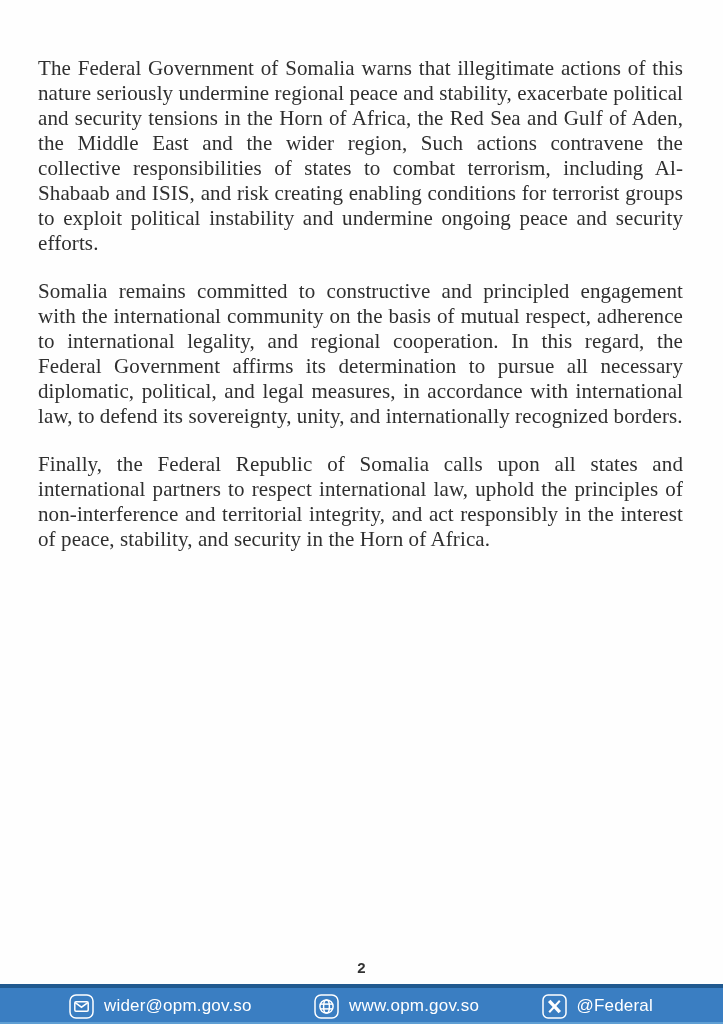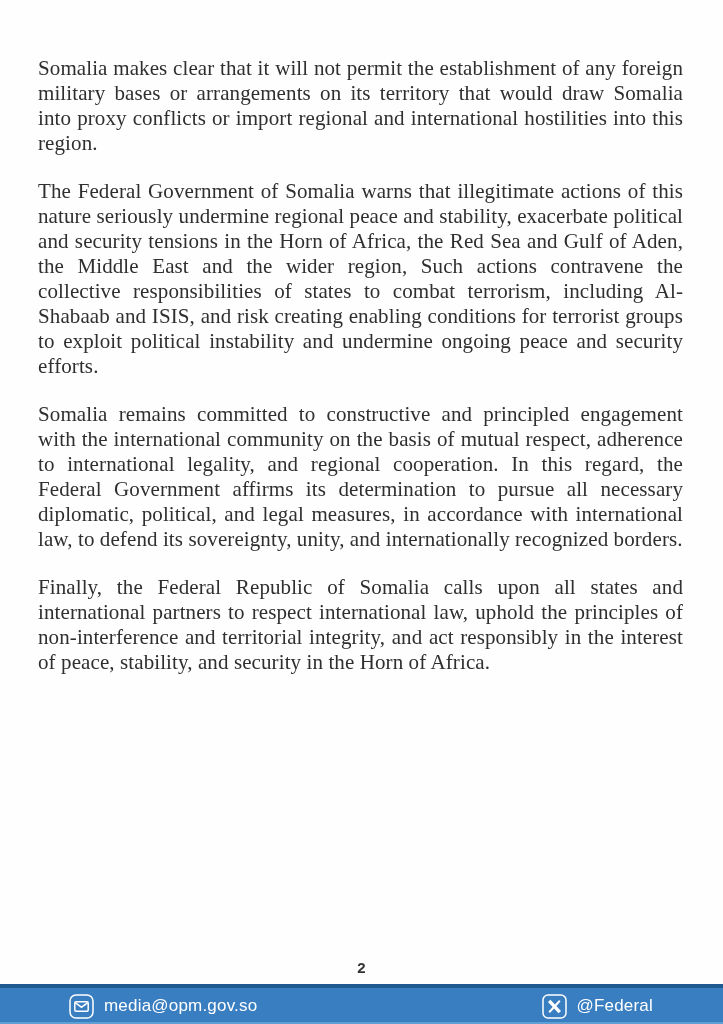--- a/index.html
+++ b/index.html
@@ -65,41 +65,52 @@
     letter-spacing: 0.2px;
     cursor: pointer;
   }
   .footer-item .icon { display: inline-flex; width: 27px; height: 27px; }
   .footer-item svg { width: 27px; height: 27px; display: block; }
 </style>
 </head>
 <body>
 
 <main class="doc-text">
-  <p>Somalia makes clear that it will not permit the establishment of any foreign military bases or arrangements on its territory that would draw Somalia into proxy conflicts or import regional and international hostilities into this region.</p>
   <p>The Federal Government of Somalia warns that illegitimate actions of this nature seriously undermine regional peace and stability, exacerbate political and security tensions in the Horn of Africa, the Red Sea and Gulf of Aden, the Middle East and the wider region, Such actions contravene the collective responsibilities of states to combat terrorism, including Al-Shabaab and ISIS, and risk creating enabling conditions for terrorist groups to exploit political instability and undermine ongoing peace and security efforts.</p>
   <p>Somalia remains committed to constructive and principled engagement with the international community on the basis of mutual respect, adherence to international legality, and regional cooperation. In this regard, the Federal Government affirms its determination to pursue all necessary diplomatic, political, and legal measures, in accordance with international law, to defend its sovereignty, unity, and internationally recognized borders.</p>
   <p>Finally, the Federal Republic of Somalia calls upon all states and international partners to respect international law, uphold the principles of non-interference and territorial integrity, and act responsibly in the interest of peace, stability, and security in the Horn of Africa.</p>
 </main>
 
 <div class="page-number">2</div>
 
 <footer class="footer-bar">
 
   <div class="footer-item">
     <span class="icon">
       <svg viewBox="0 0 27 27" fill="none" stroke="#ffffff" stroke-width="1.5">
         <rect x="2" y="2" width="23" height="23" rx="6"></rect>
         <rect x="6.8" y="8.8" width="13.4" height="9.4" rx="1.2"></rect>
         <polyline points="7.2,9.6 13.5,14.2 19.8,9.6"></polyline>
       </svg>
     </span>
-    <span>media@opm.gov.so</span>
+    <span>wider@opm.gov.so</span>
   </div>
 
+  <div class="footer-item">
+    <span class="icon">
+      <svg viewBox="0 0 27 27" fill="none" stroke="#ffffff" stroke-width="1.5">
+        <rect x="2" y="2" width="23" height="23" rx="6"></rect>
+        <circle cx="13.5" cy="13.5" r="6.6"></circle>
+        <ellipse cx="13.5" cy="13.5" rx="2.9" ry="6.6"></ellipse>
+        <line x1="7" y1="11.1" x2="20" y2="11.1"></line>
+        <line x1="7" y1="15.9" x2="20" y2="15.9"></line>
+      </svg>
+    </span>
+    <span>www.opm.gov.so</span>
+  </div>
 
   <div class="footer-item">
     <span class="icon">
       <svg viewBox="0 0 27 27" fill="none" stroke="#ffffff" stroke-width="1.5">
         <rect x="2" y="2" width="23" height="23" rx="5"></rect>
         <line x1="8.2" y1="7.8" x2="18.8" y2="19.2" stroke-width="3.4"></line>
         <line x1="18.8" y1="7.8" x2="8.2" y2="19.2" stroke-width="2"></line>
       </svg>
     </span>
     <span>@Federal</span>

